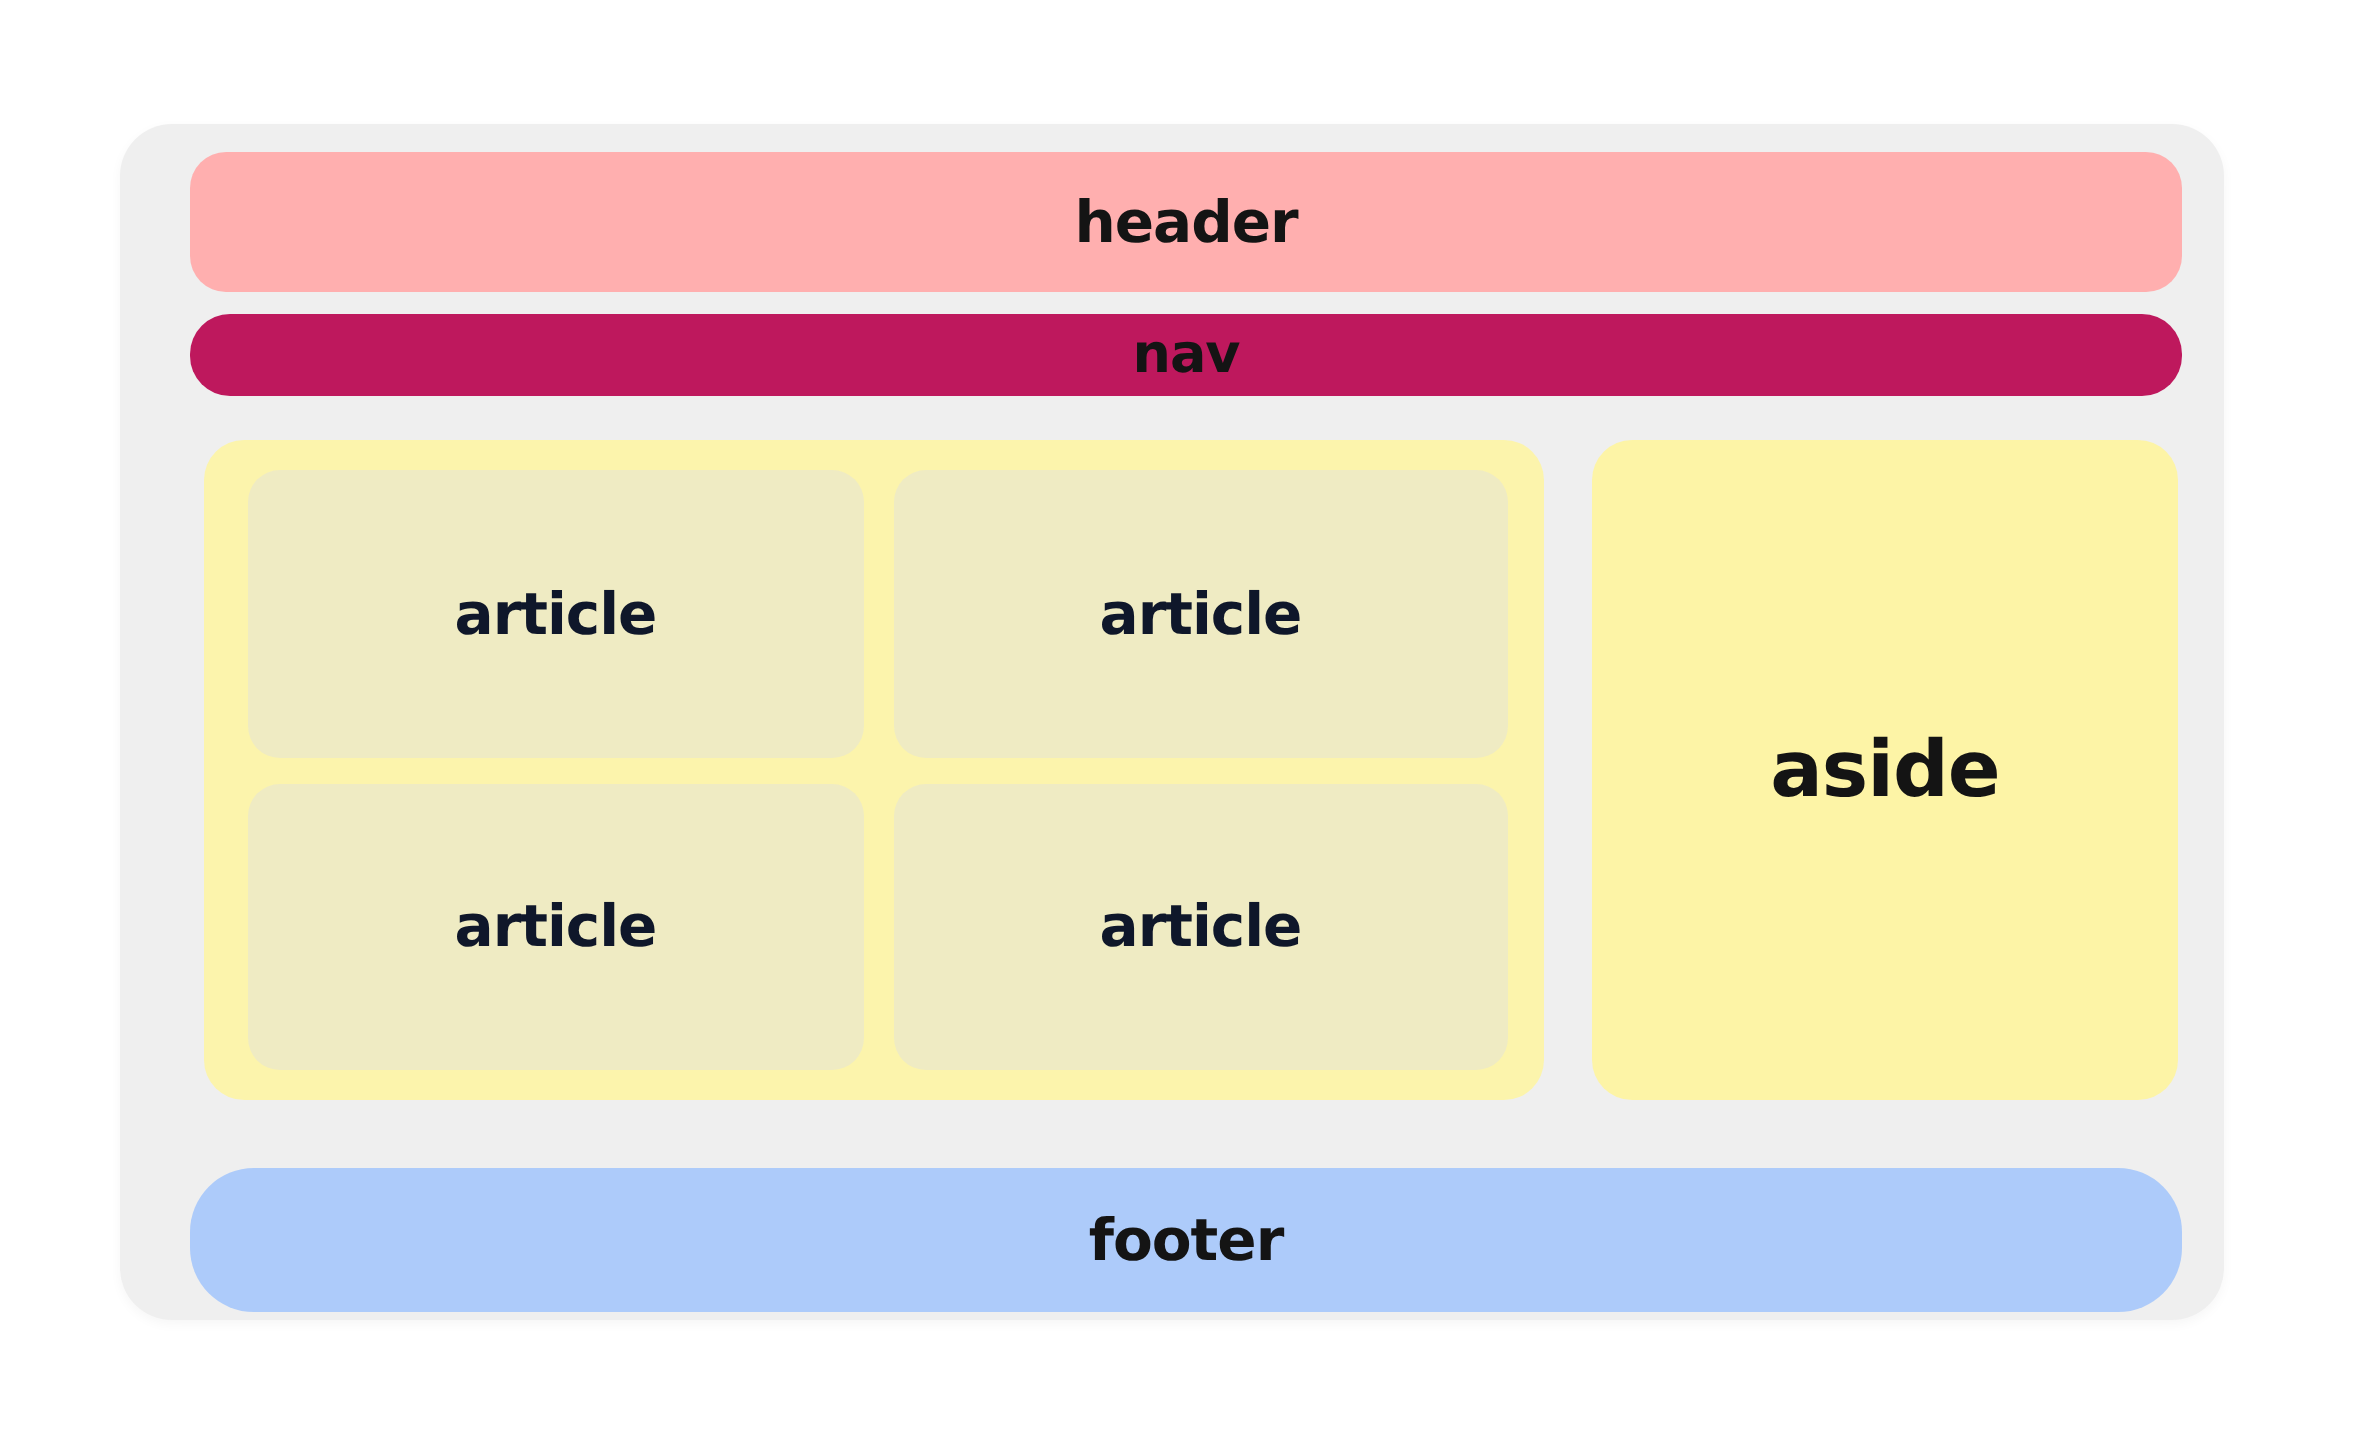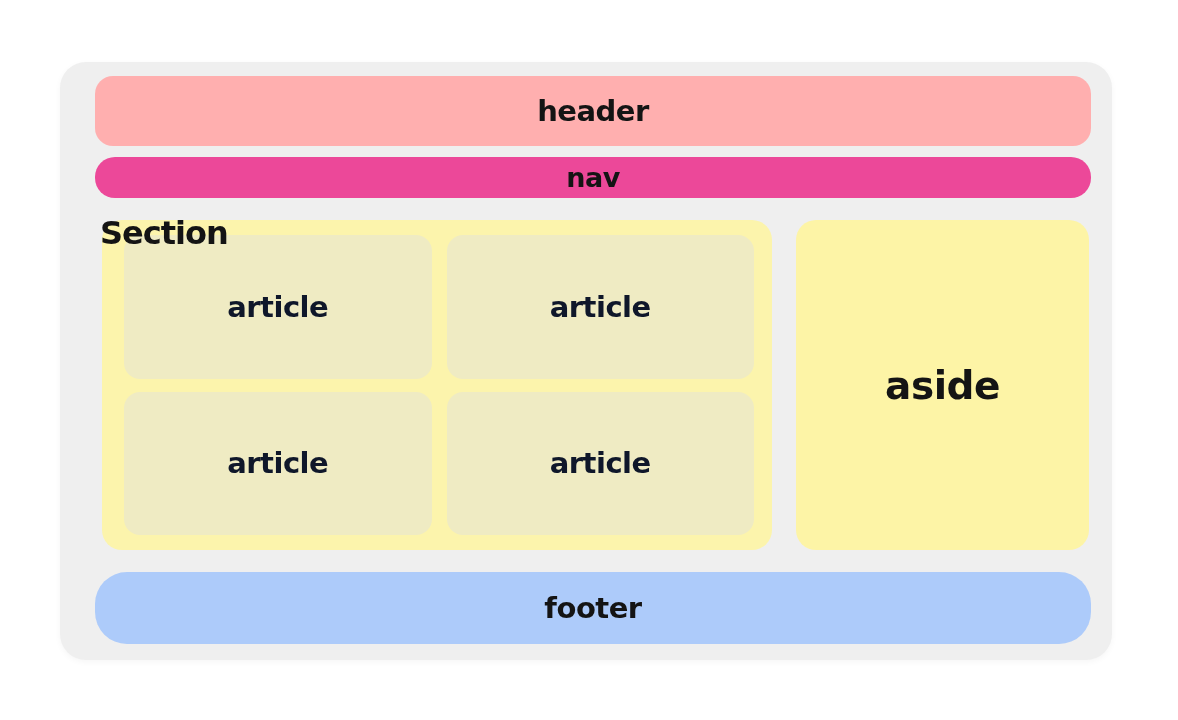--- a/index.html
+++ b/index.html
@@ -42,25 +42,25 @@
   .header-bar {
     top: 14px;
     height: 70px;
     border-radius: 18px;
     background: #ffafaf;
   }
   .nav-bar {
     top: 95px;
     height: 41px;
     border-radius: 20px;
-    background: #ec4899;
+    background: #be185d;
     font-size: 27px;
   }
   .footer-bar {
-    top: 510px;
+    top: 522px;
     height: 72px;
     border-radius: 32px;
     background: #adcbfa;
   }
   .section-box {
     position: absolute;
     left: 42px;
     top: 158px;
     width: 670px;
     height: 330px;
@@ -119,21 +119,20 @@
 
     <div class="bar header-bar">
       <span>header</span>
     </div>
 
     <div class="bar nav-bar">
       <span>nav</span>
     </div>
 
     <div class="section-box">
-      <div class="section-label">Section</div>
 
       <div class="article-box">
         <span>article</span>
       </div>
       <div class="article-box">
         <span>article</span>
       </div>
       <div class="article-box">
         <span>article</span>
       </div>

